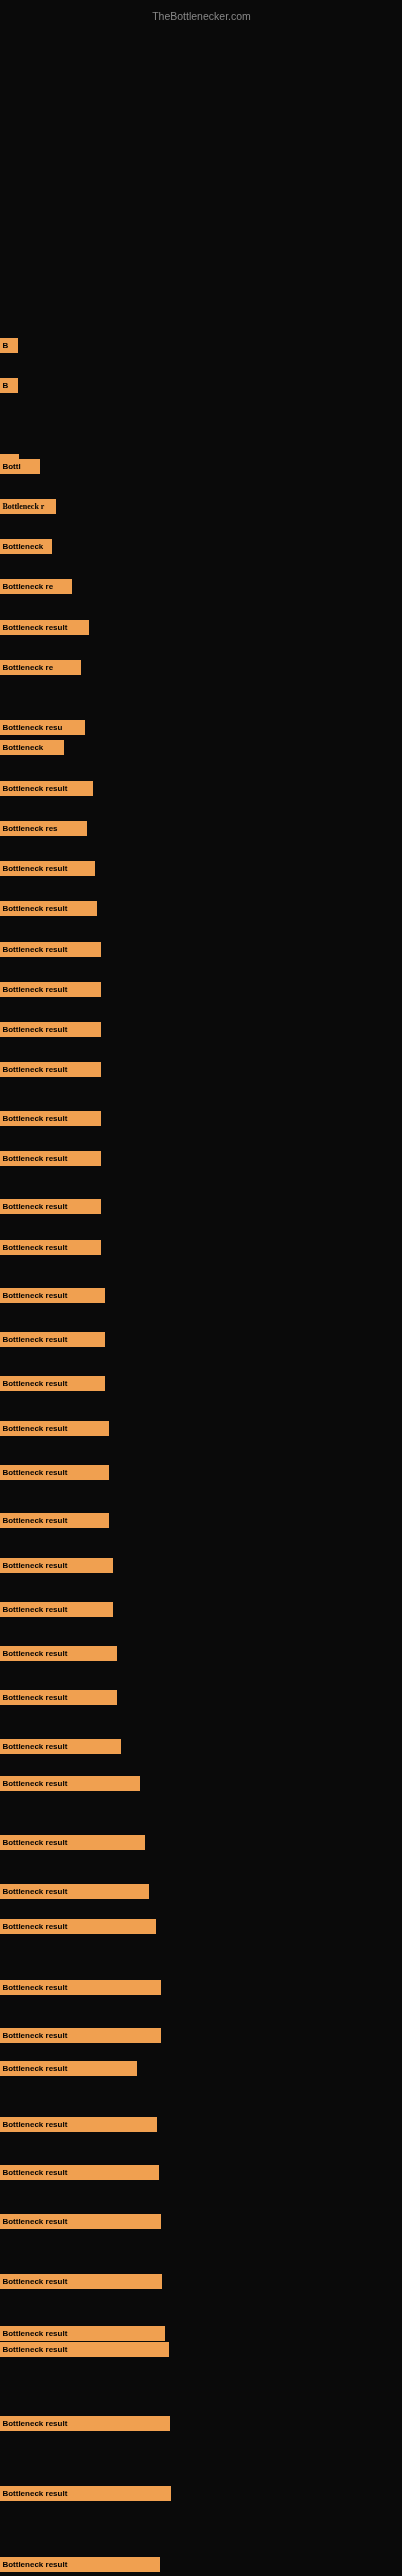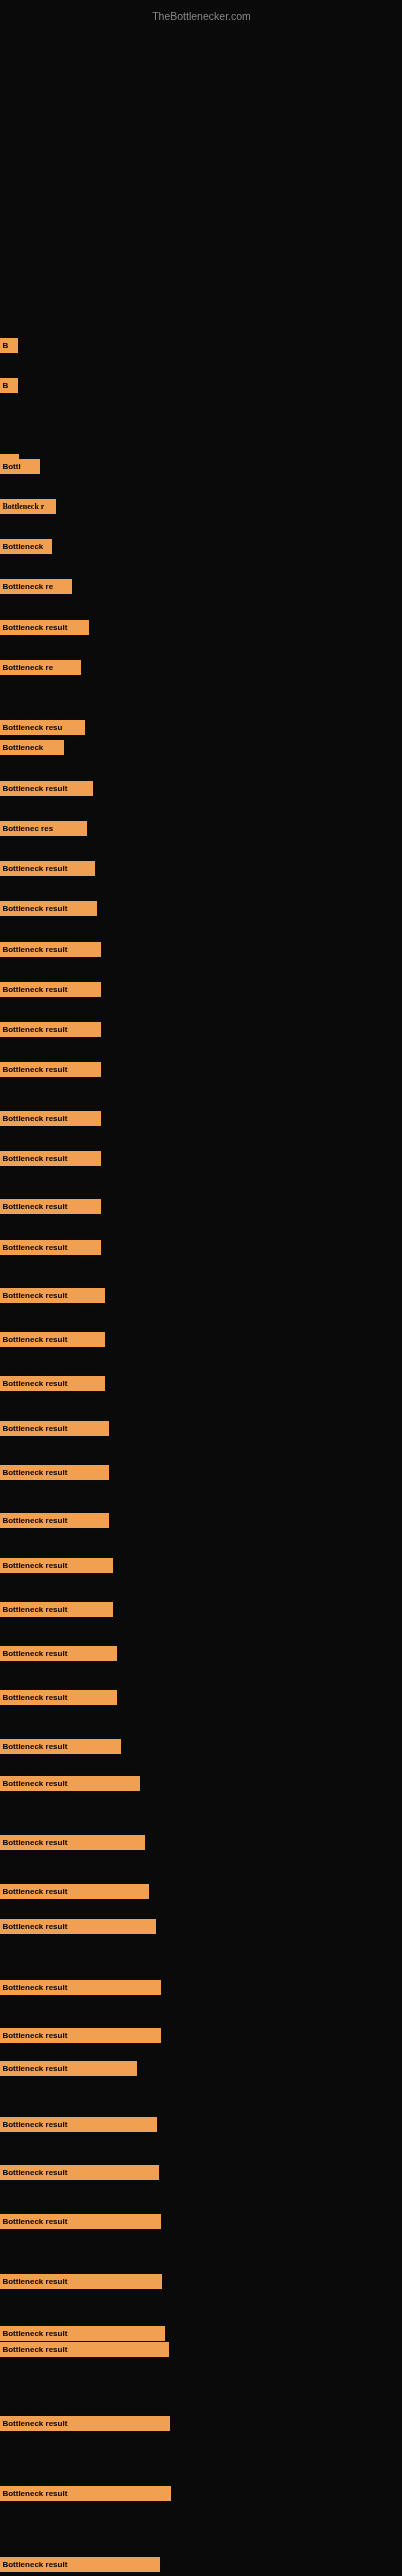--- a/index.html
+++ b/index.html
@@ -91,21 +91,21 @@
     <div class="bar-row" style="top: 696px;">
       <div class="bar-label" style="width: 85px;">Bottleneck resu</div>
     </div>
     <div class="bar-row" style="top: 716px;">
       <div class="bar-label" style="width: 64px;">Bottleneck</div>
     </div>
     <div class="bar-row" style="top: 757px;">
       <div class="bar-label" style="width: 93px;">Bottleneck result</div>
     </div>
     <div class="bar-row" style="top: 797px;">
-      <div class="bar-label" style="width: 87px;">Bottlenec res</div>
+      <div class="bar-label" style="width: 87px;">Bottleneck res</div>
     </div>
     <div class="bar-row" style="top: 837px;">
       <div class="bar-label" style="width: 95px;">Bottleneck result</div>
     </div>
     <div class="bar-row" style="top: 877px;">
       <div class="bar-label" style="width: 97px;">Bottleneck result</div>
     </div>
     <div class="bar-row" style="top: 918px;">
       <div class="bar-label" style="width: 101px;">Bottleneck result</div>
     </div>

